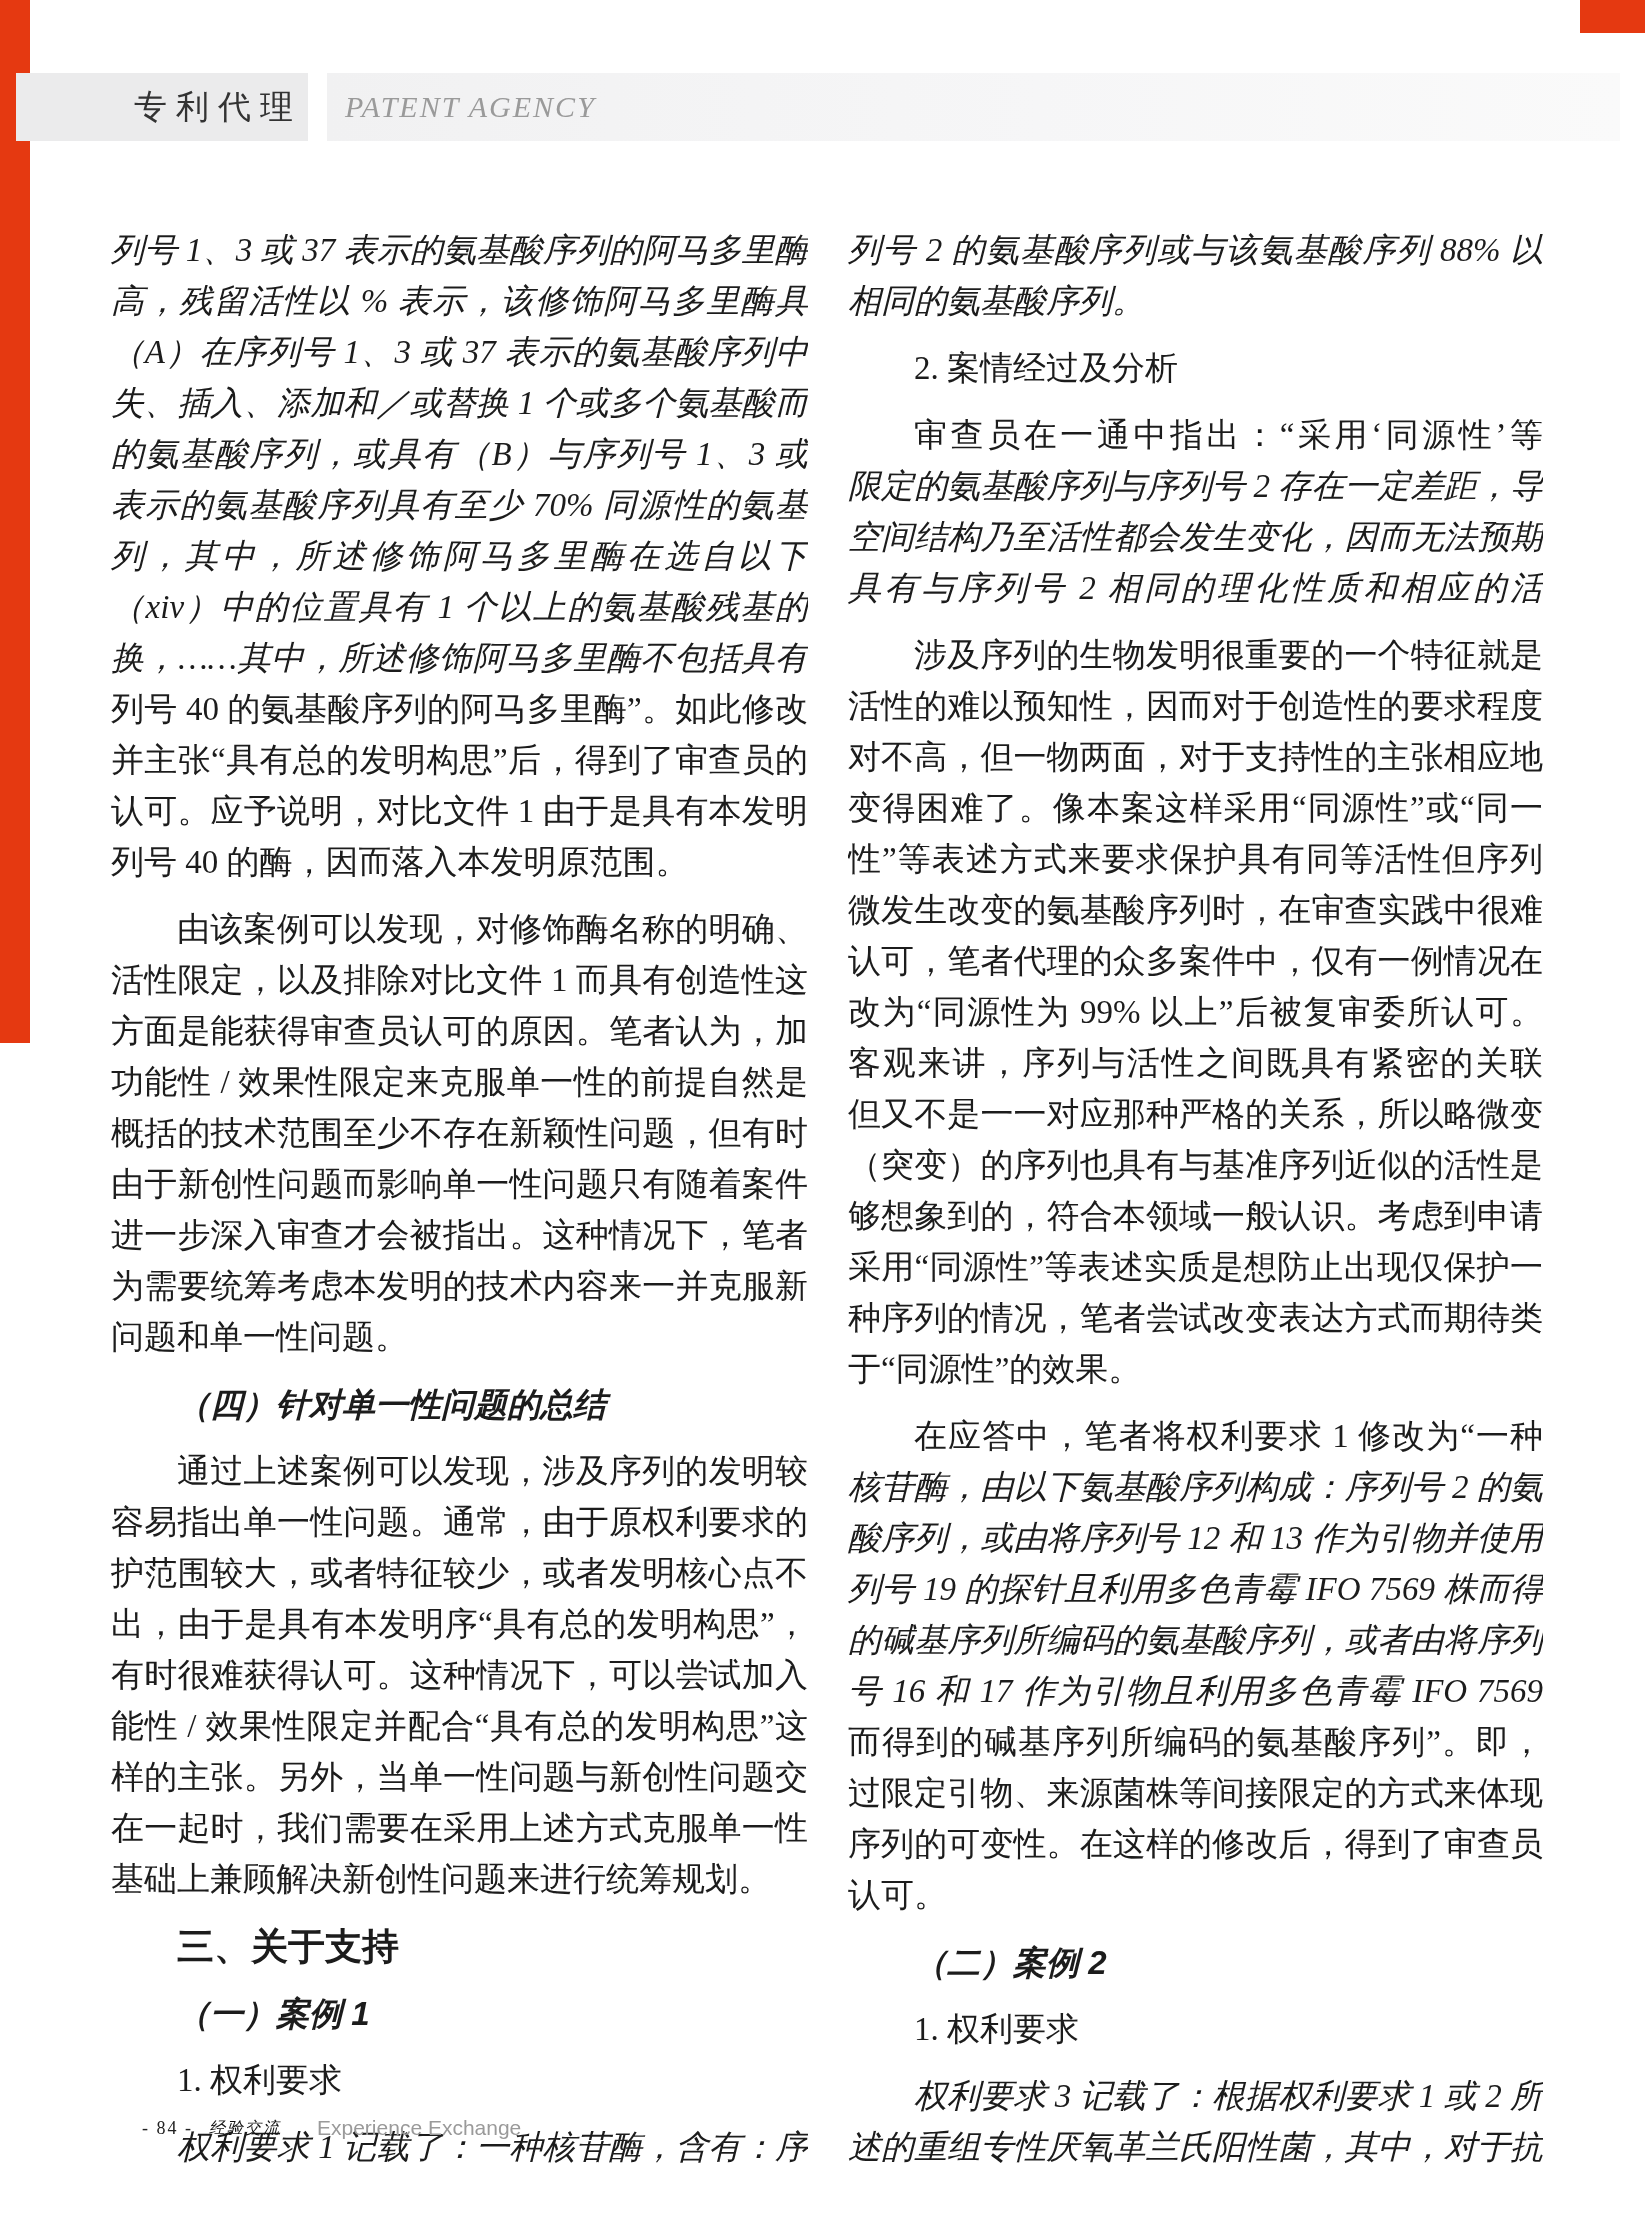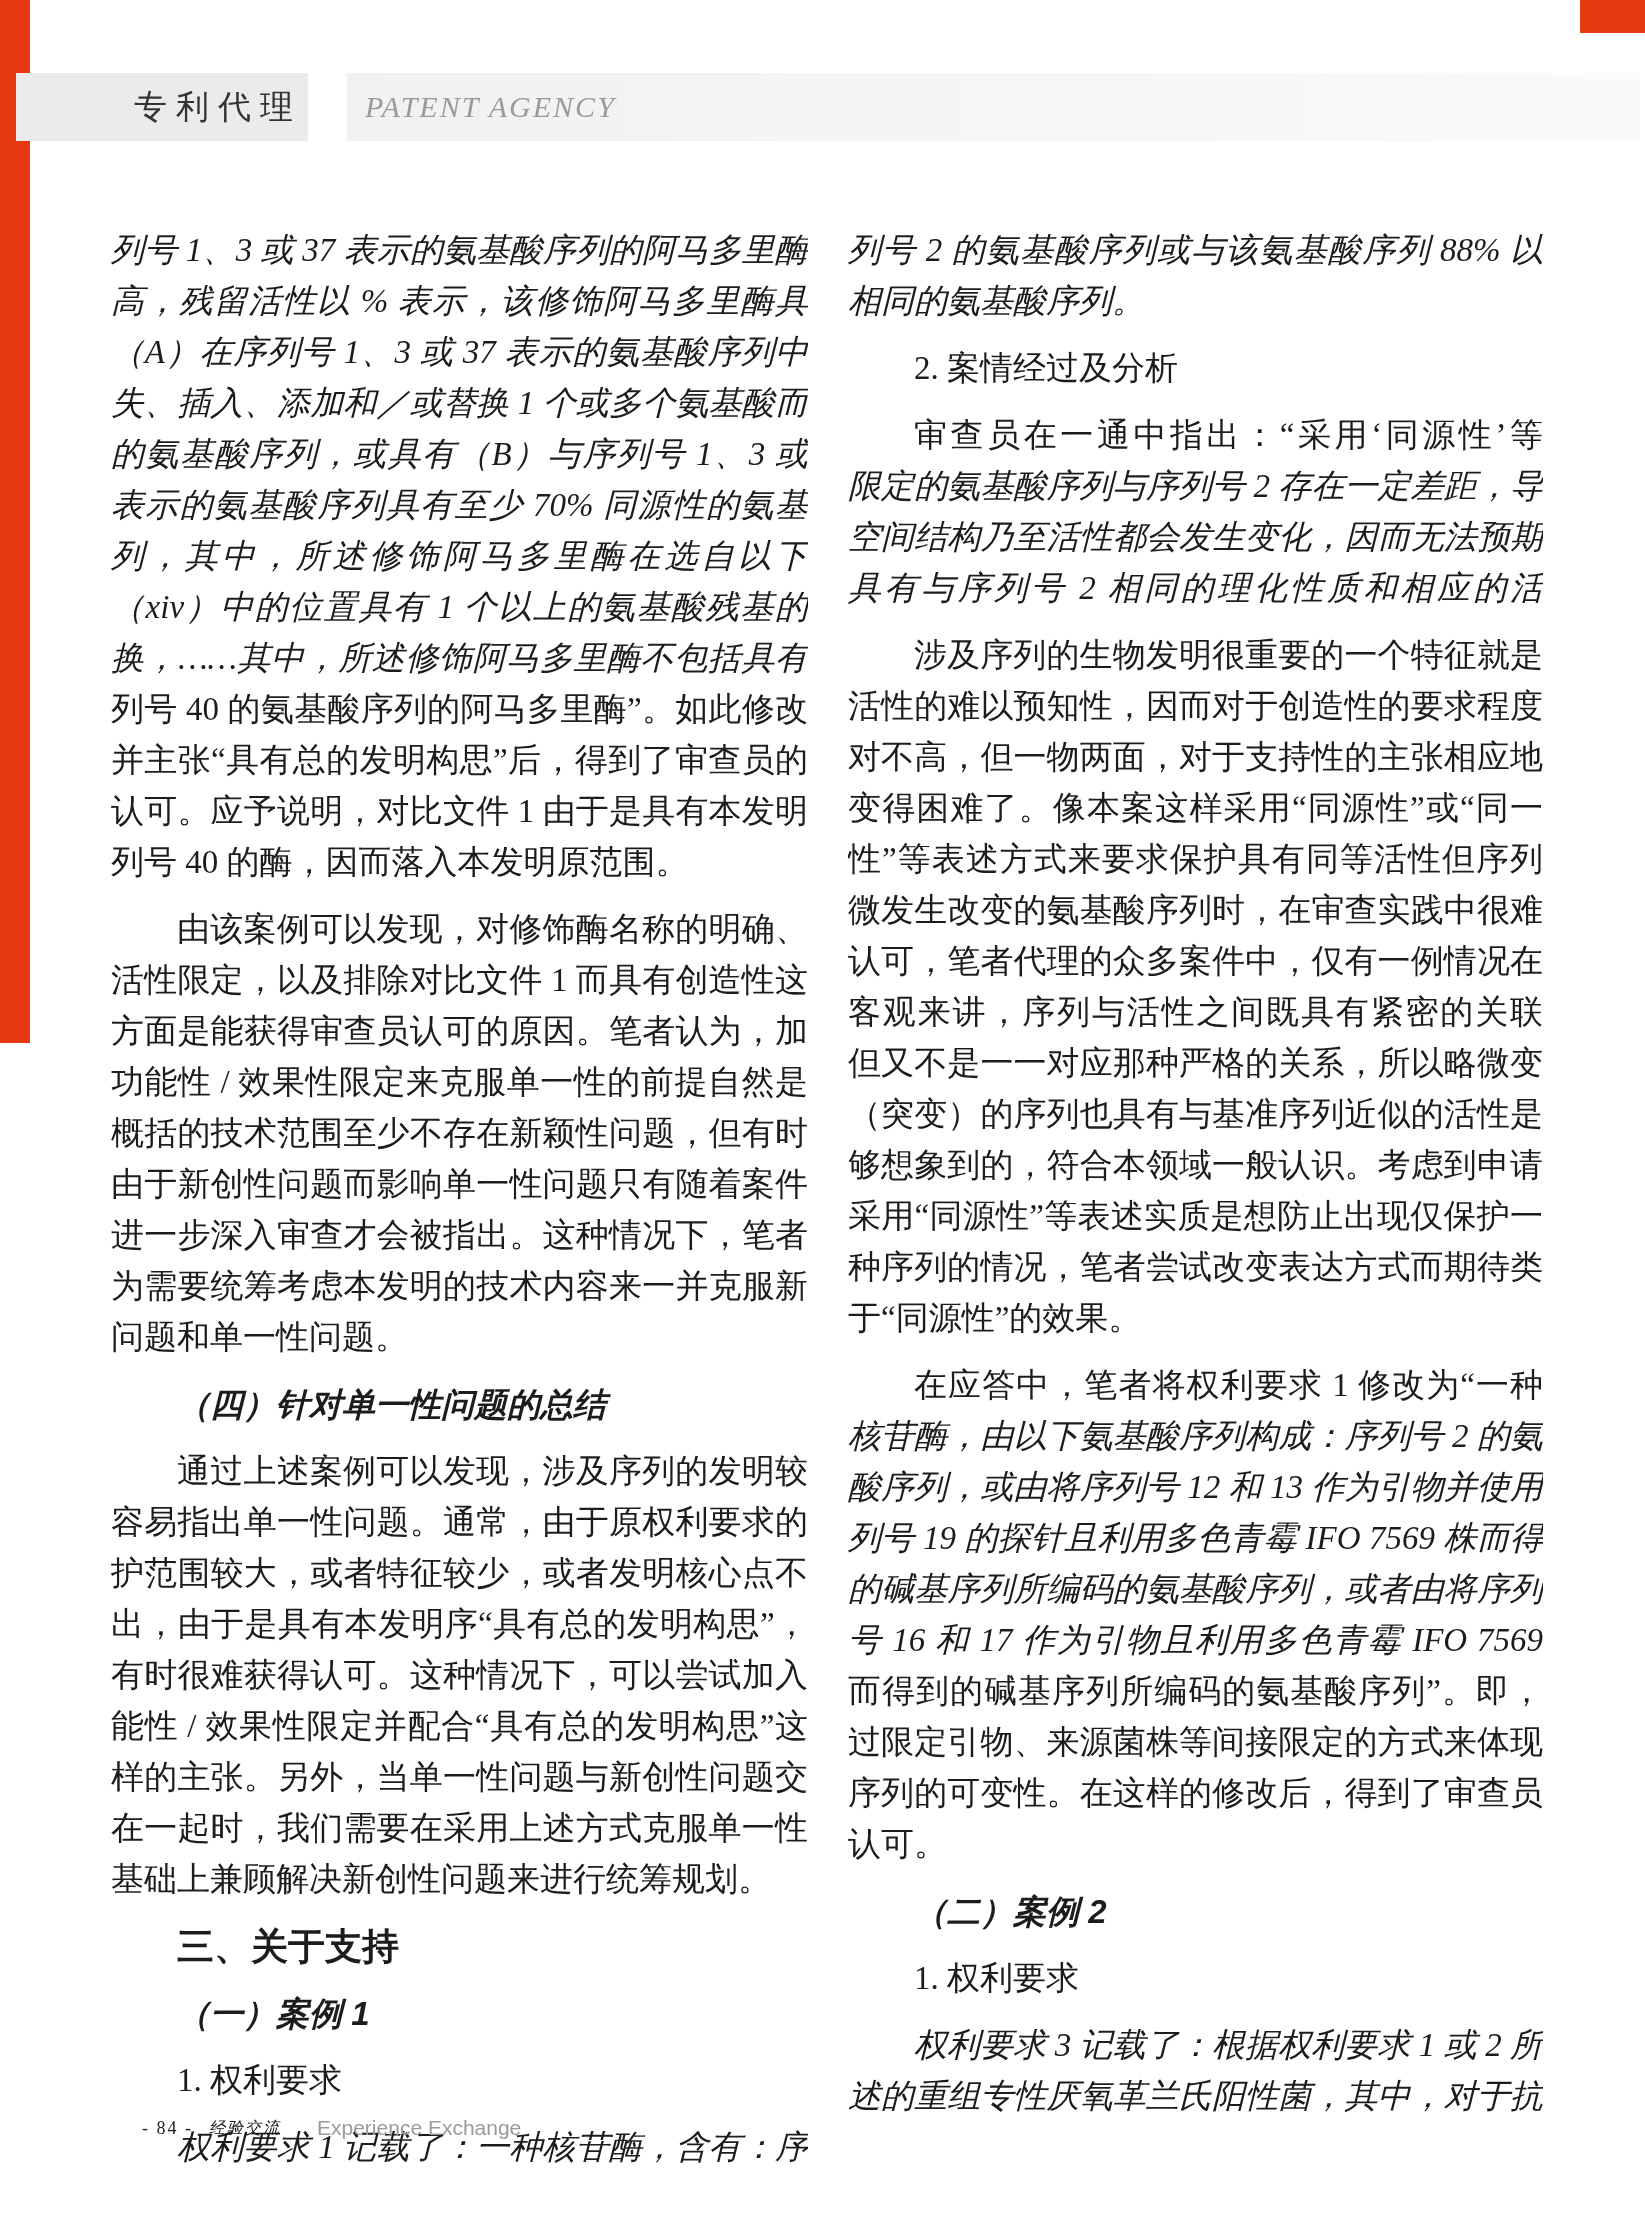--- a/index.html
+++ b/index.html
@@ -16,21 +16,21 @@
     position:absolute;left:0;top:0;width:292px;height:68px;background:#ebebec;
     display:flex;align-items:center;justify-content:flex-end;padding-right:6px;box-sizing:border-box;
   }
   .header-cn{
     font-family:"Liberation Sans", sans-serif;font-size:33px;color:#333333;
     letter-spacing:9px;font-weight:500;
   }
   .header-enbox{
     position:absolute;left:311px;top:0;width:1293px;height:68px;
     background:linear-gradient(to right,#f1f1f2,#f6f6f7 55%,#fafafa);
-    display:flex;align-items:center;box-sizing:border-box;padding-left:18px;margin-left:20px;
+    display:flex;align-items:center;box-sizing:border-box;padding-left:18px;
   }
   .header-en{
     font-family:"Liberation Serif", serif;font-style:italic;font-size:30px;
     color:#9a9a9a;letter-spacing:2px;
   }
   
   .col{position:absolute;top:225px;}
   .col-left{left:111px;width:697px;}
   .col-right{left:848px;width:695px;}
   .line{
@@ -112,20 +112,21 @@
     <div class="line kai just">限定的氨基酸序列与序列号 2 存在一定差距，导致</div>
     <div class="line kai just">空间结构乃至活性都会发生变化，因而无法预期均</div>
     <div class="line kai just">具有与序列号 2 相同的理化性质和相应的活性。”</div>
     <div class="line body indent just">涉及序列的生物发明很重要的一个特征就是</div>
     <div class="line body just">活性的难以预知性，因而对于创造性的要求程度相</div>
     <div class="line body just">对不高，但一物两面，对于支持性的主张相应地也</div>
     <div class="line body just">变得困难了。像本案这样采用“同源性”或“同一</div>
     <div class="line body just">性”等表述方式来要求保护具有同等活性但序列略</div>
     <div class="line body just">微发生改变的氨基酸序列时，在审查实践中很难被</div>
     <div class="line body just">认可，笔者代理的众多案件中，仅有一例情况在修</div>
+    <div class="line body just">改为“同源性为 99% 以上”后被复审委所认可。</div>
     <div class="line body just">客观来讲，序列与活性之间既具有紧密的关联性，</div>
     <div class="line body just">但又不是一一对应那种严格的关系，所以略微变动</div>
     <div class="line body just">（突变）的序列也具有与基准序列近似的活性是能</div>
     <div class="line body just">够想象到的，符合本领域一般认识。考虑到申请人</div>
     <div class="line body just">采用“同源性”等表述实质是想防止出现仅保护一</div>
     <div class="line body just">种序列的情况，笔者尝试改变表达方式而期待类似</div>
     <div class="line body">于“同源性”的效果。</div>
     <div class="line body indent just">在应答中，笔者将权利要求 1 修改为“一种</div>
     <div class="line kai just">核苷酶，由以下氨基酸序列构成：序列号 2 的氨基</div>
     <div class="line kai just">酸序列，或由将序列号 12 和 13 作为引物并使用序</div>

